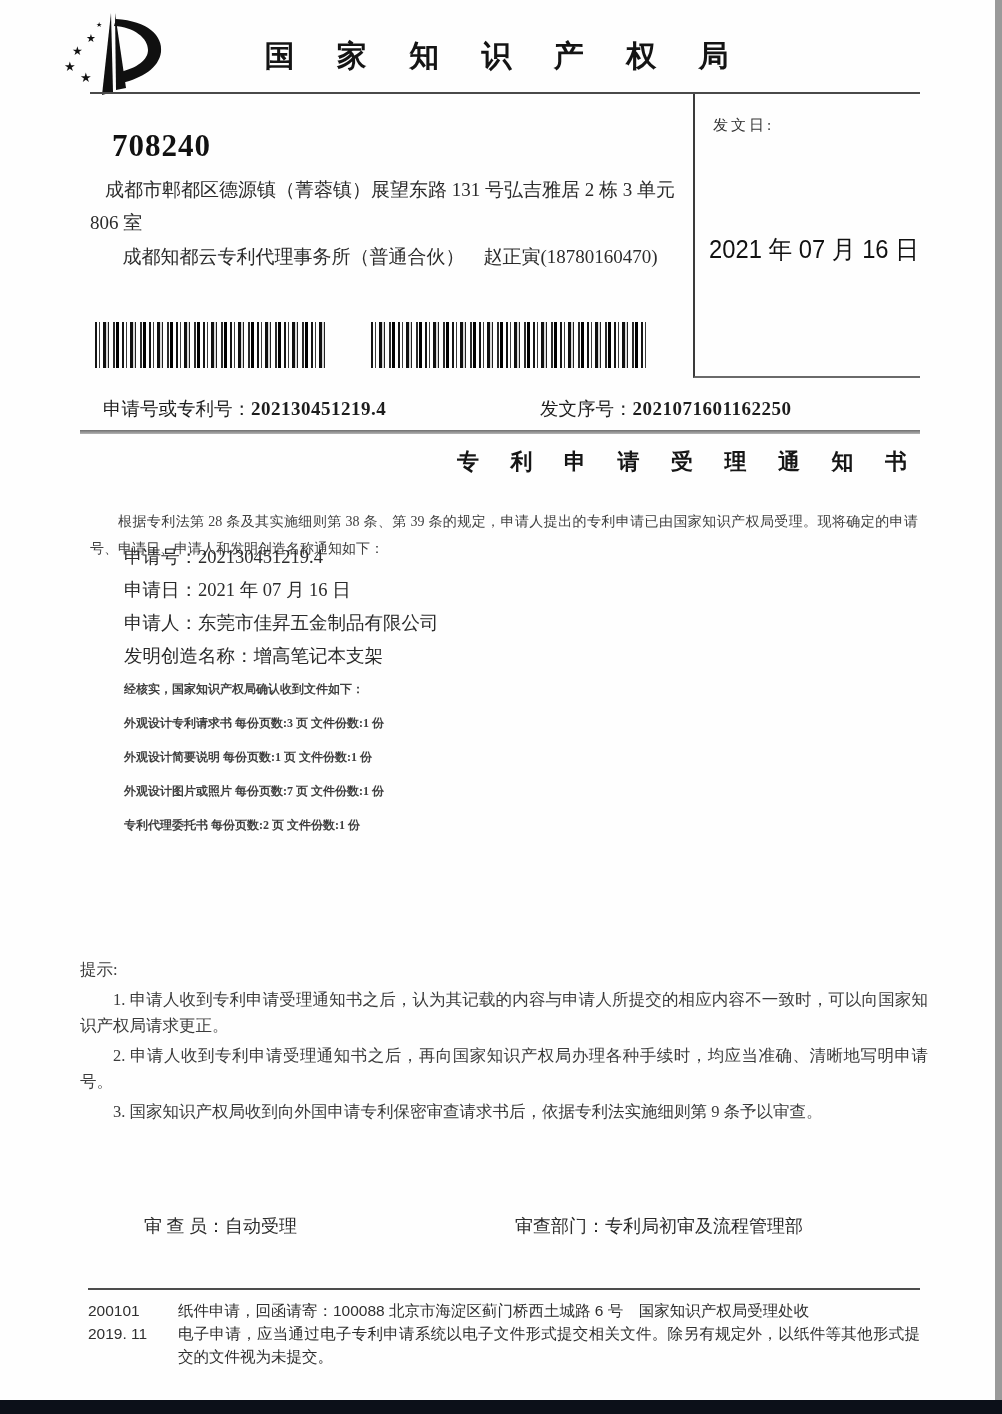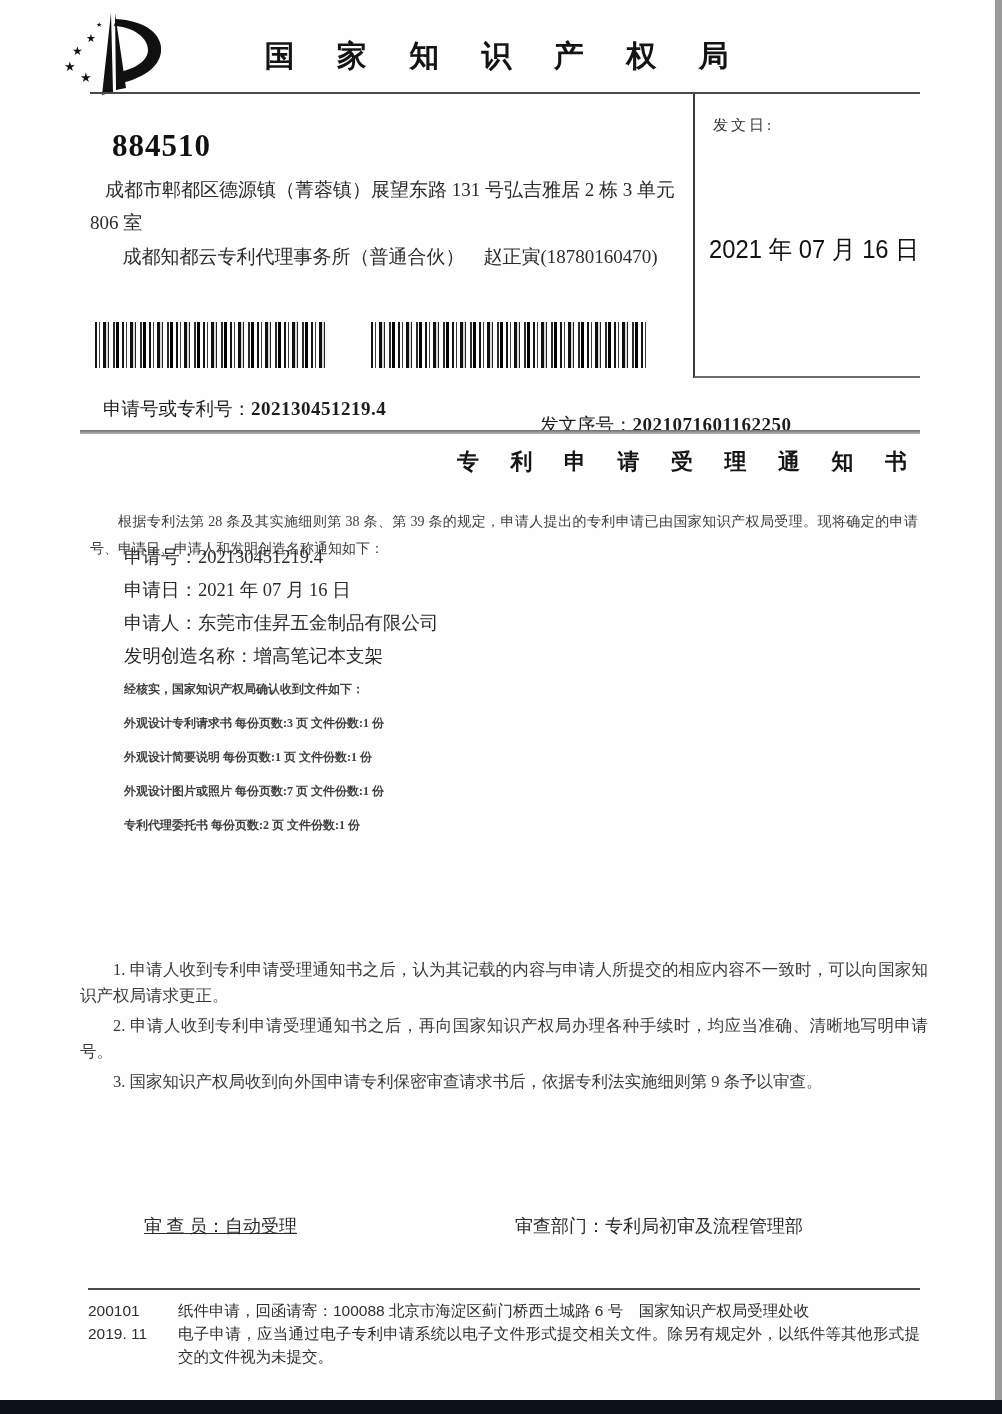--- a/index.html
+++ b/index.html
@@ -42,42 +42,42 @@
     background:repeating-linear-gradient(90deg,
       #151515 0 2px,#fff 2px 4px,#3d3d3d 4px 5px,#fff 5px 8px,
       #101010 8px 11px,#d9d9d9 11px 13px,#222 13px 14px,#fff 14px 18px,
       #2a2a2a 18px 20px,#fff 20px 21px,#000 21px 24px,#fff 24px 27px);
   }
   .barcode.one{left:95px;width:233px;}
   .barcode.two{left:371px;width:277px;}
   
   .ref-row{position:absolute;left:0;top:396px;width:1002px;font-size:18.5px;color:#1d1d1d;}
   .ref-app{position:absolute;left:103px;top:0;white-space:nowrap;}
-  .ref-dispatch{position:absolute;left:540px;top:16px;white-space:nowrap;}
+  .ref-dispatch{position:absolute;left:540px;top:0;white-space:nowrap;}
   .ref-row b{font-size:19px;letter-spacing:.5px;}
   .rule-thick{position:absolute;left:80px;top:430px;width:840px;height:4px;
     background:linear-gradient(#6f6f6f,#b5b5b5);}
   
   .notice-title{
     position:absolute;left:90px;top:447px;width:830px;text-align:right;
     font-size:22px;font-weight:bold;color:#161616;letter-spacing:13px;
   }
   .intro{
     position:absolute;left:90px;top:488px;width:828px;
     font-size:14px;line-height:27px;color:#404040;text-indent:2em;text-align:justify;margin-top:20px;
   }
   .fields{position:absolute;left:124px;top:541px;font-size:18.5px;line-height:33px;color:#2a2a2a;}
   .received{position:absolute;left:124px;top:672px;font-size:12px;line-height:34px;color:#404040;font-weight:bold;}
   
   .tips{position:absolute;left:80px;top:957px;width:848px;font-size:16.5px;line-height:26px;color:#3b3b3b;}
   .tips .tips-label{margin:0 0 4px 0;}
   .tips p{margin:0 0 4px 0;text-indent:2em;text-align:justify;}
   
   .signoff{position:absolute;left:0;top:1214px;width:1002px;font-size:18px;color:#2c2c2c;}
-  .examiner{position:absolute;left:144px;top:0;white-space:nowrap;text-decoration:underline;}
+  .examiner{position:absolute;left:144px;top:0;white-space:nowrap;}
   .department{position:absolute;left:515px;top:0;white-space:nowrap;}
   
   .rule-footer{position:absolute;left:88px;top:1288px;width:832px;height:2px;background:#4d4d4d;}
   .footer{
     position:absolute;left:0;top:1297px;width:1002px;
     font-family:"Liberation Sans","DejaVu Sans",sans-serif;
     font-size:15.5px;line-height:23px;color:#2f2f2f;
   }
   .form-codes{position:absolute;left:88px;top:2px;width:85px;}
   .footer-text{position:absolute;left:178px;top:2px;width:742px;text-align:justify;}
@@ -100,21 +100,21 @@
   </svg>
   <div class="agency-title">国 家 知 识 产 权 局</div>
   <div class="rule-header"></div>
 
   <div class="date-box">
     <span class="label">发文日:</span>
     <span class="date">2021 年 07 月 16 日</span>
   </div>
 
   <div class="recipient">
-    <div class="postal">884510</div>
+    <div class="postal">708240</div>
     <div class="addr1">成都市郫都区德源镇（菁蓉镇）展望东路 131 号弘吉雅居 2 栋 3 单元</div>
     <div class="addr2">806 室</div>
     <div class="agency-line">成都知都云专利代理事务所（普通合伙）　赵正寅(18780160470)</div>
   </div>
 
   <div class="barcode one"></div>
   <div class="barcode two"></div>
 
   <div class="ref-row">
     <div class="ref-app"><span>申请号或专利号：</span><b>202130451219.4</b></div>
@@ -134,20 +134,21 @@
 
   <div class="received">
     <div>经核实，国家知识产权局确认收到文件如下：</div>
     <div class="nowrap">外观设计专利请求书  每份页数:3 页  文件份数:1 份</div>
     <div class="nowrap">外观设计简要说明  每份页数:1 页  文件份数:1 份</div>
     <div class="nowrap">外观设计图片或照片  每份页数:7 页  文件份数:1 份</div>
     <div class="nowrap">专利代理委托书  每份页数:2 页  文件份数:1 份</div>
   </div>
 
   <div class="tips">
+    <div class="tips-label">提示:</div>
     <p>1. 申请人收到专利申请受理通知书之后，认为其记载的内容与申请人所提交的相应内容不一致时，可以向国家知识产权局请求更正。</p>
     <p>2. 申请人收到专利申请受理通知书之后，再向国家知识产权局办理各种手续时，均应当准确、清晰地写明申请号。</p>
     <p>3. 国家知识产权局收到向外国申请专利保密审查请求书后，依据专利法实施细则第 9 条予以审查。</p>
   </div>
 
   <div class="signoff">
     <div class="examiner"><span>审  查  员：</span><span>自动受理</span></div>
     <div class="department"><span>审查部门：</span><span>专利局初审及流程管理部</span></div>
   </div>
 

